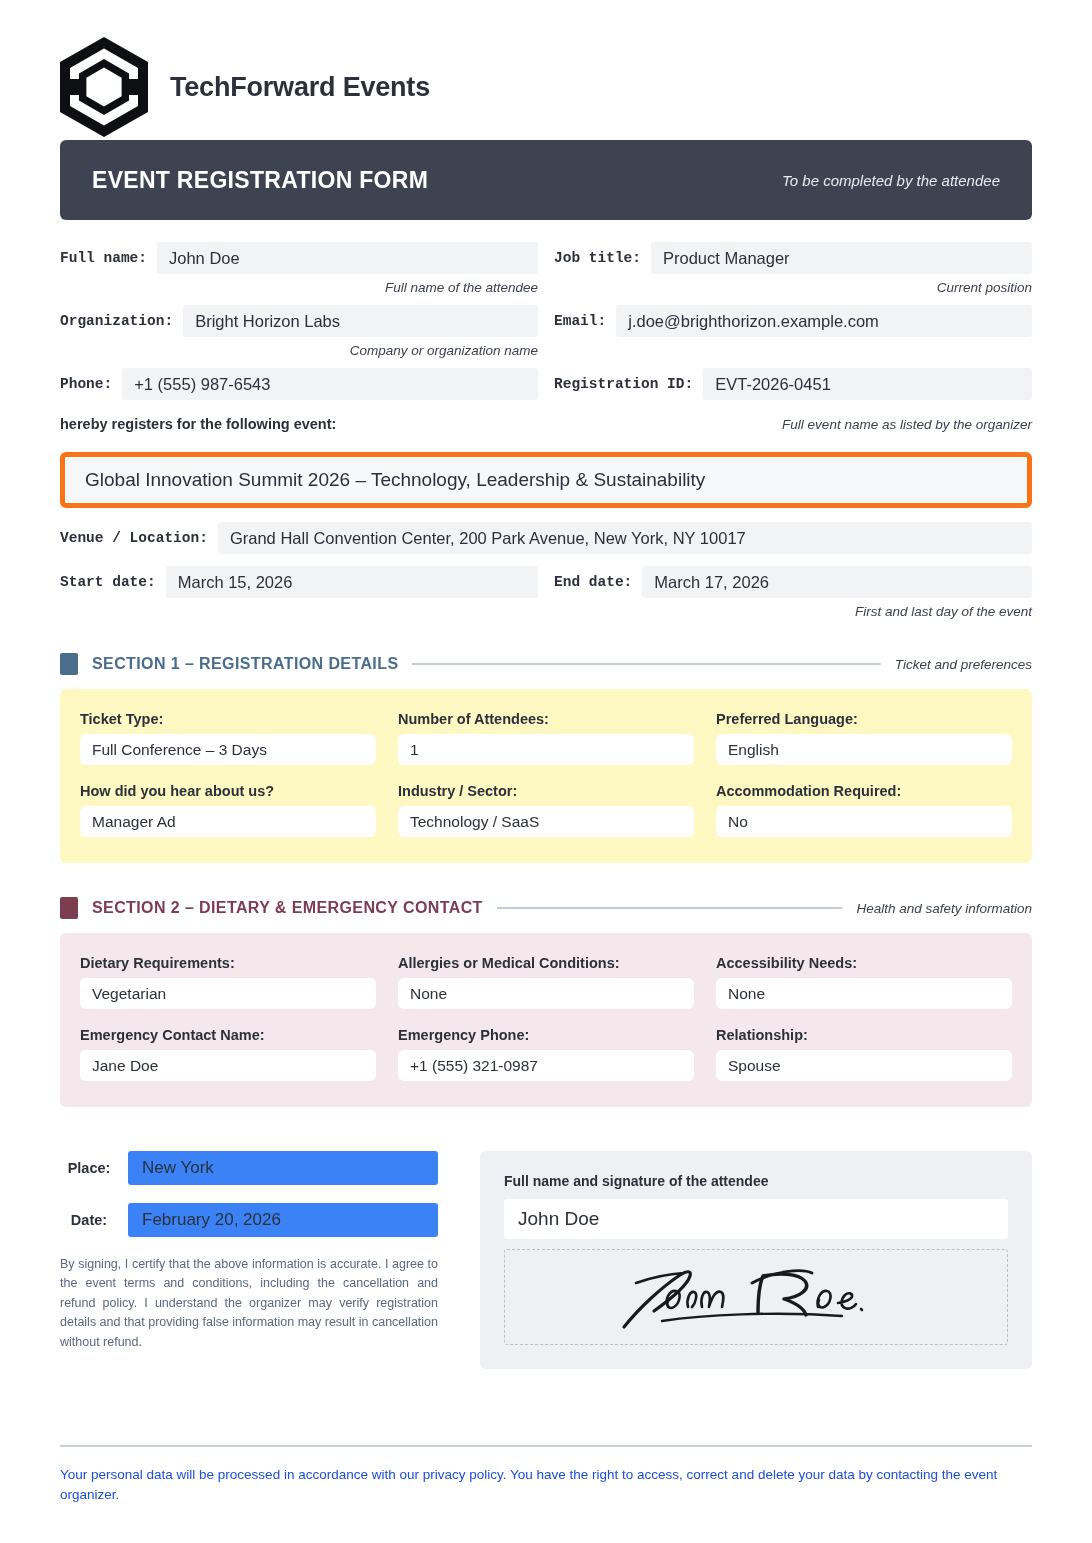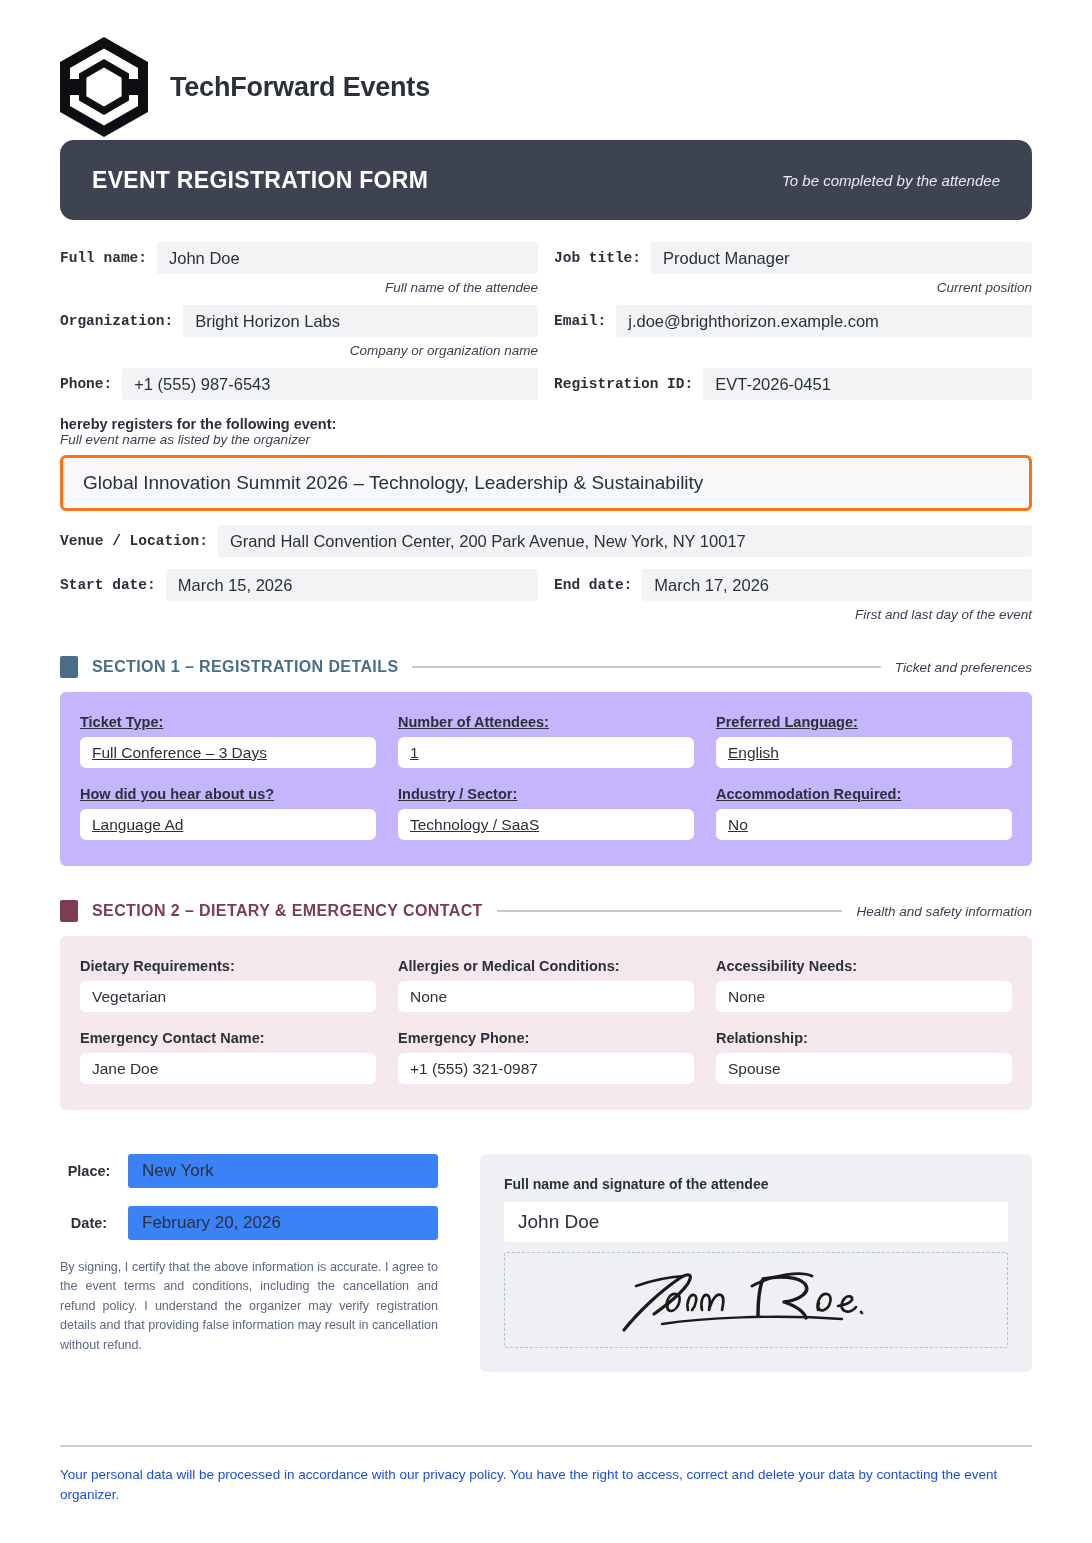--- a/index.html
+++ b/index.html
@@ -12,60 +12,60 @@
   }
   .page { width: 1092px; height: 1543px; position: relative; padding: 0 60px; }
 
   
   .brand { display: flex; align-items: center; gap: 22px; padding-top: 38px; height: 136px; }
   .logo { width: 88px; height: 100px; flex: none; }
   .brand-name { font-size: 27px; font-weight: bold; color: #2b303b; letter-spacing: -0.2px; }
 
   
   .titlebar {
-    background: #3d4350; border-radius: 14px; height: 80px;
+    background: #3d4350; border-radius: 6px; height: 80px;
     display: flex; align-items: center; justify-content: space-between;
     padding: 0 32px; margin-top: 4px;
   }
   .titlebar-title { color: #ffffff; font-size: 23px; font-weight: bold; letter-spacing: 0.3px; }
   .titlebar-hint { color: #e8eaee; font-size: 15px; font-style: italic; }
 
   
   .rowgrid { display: flex; gap: 16px; }
   .col { flex: 1 1 0; min-width: 0; }
 
   .frow { display: flex; align-items: center; gap: 10px; }
   .flabel { font-size: 14.5px; font-weight: bold; color: #2b303b; white-space: nowrap; font-family: Liberation Mono, monospace; }
   .fbox {
     flex: 1 1 auto; background: #f2f3f5; height: 32px; border-radius: 3px;
     display: flex; align-items: center; padding: 0 12px;
     font-size: 16.5px; color: #2b303b; overflow: hidden; white-space: nowrap;
   }
   .hint { font-size: 13.5px; font-style: italic; color: #3b4150; text-align: right; margin-top: 6px; }
 
   
-  .eventlead { display: flex; justify-content: space-between; align-items: baseline; margin-top: 16px; flex-direction: column; }
+  .eventlead { display: flex; justify-content: space-between; align-items: baseline; margin-top: 16px; }
   .eventlead-label { font-size: 14.5px; font-weight: bold; }
   .eventlead-hint { font-size: 13.5px; font-style: italic; color: #3b4150; }
   .eventbox {
-    margin-top: 8px; background: #f7f8f9; border: 3px solid #f97316; border-radius: 6px;
+    margin-top: 20px; background: #f7f8f9; border: 5px solid #f97316; border-radius: 6px;
     height: 56px; display: flex; align-items: center; padding: 0 20px;
     font-size: 19px; color: #2b303b;
   }
 
   
   .sechead { display: flex; align-items: center; gap: 14px; margin-top: 34px; }
   .secmark { width: 18px; height: 22px; border-radius: 2px; flex: none; }
   .sectitle { font-size: 16px; font-weight: bold; letter-spacing: 0.4px; white-space: nowrap; }
   .secline { flex: 1 1 auto; height: 2px; background: #c2cbd6; }
   .sechint { font-size: 13.5px; font-style: italic; color: #3b4150; white-space: nowrap; }
 
   
   .panel { margin-top: 14px; border-radius: 6px; padding: 22px 20px 26px 20px; }
-  .panel-blue { background: #c4b5fd; text-decoration: underline; }
+  .panel-blue { background: #fef9c3; }
   .panel-pink { background: #f4e8ec; }
   .pgrid { display: grid; grid-template-columns: 1fr 1fr 1fr; gap: 14px 22px; }
   .plabel { font-size: 14.5px; font-weight: bold; color: #2b303b; margin-bottom: 7px; }
   .pinput {
     background: #ffffff; height: 31px; border-radius: 6px; display: flex; align-items: center;
     padding: 0 12px; font-size: 15.5px; color: #2b303b; overflow: hidden; white-space: nowrap;
   }
   .pcell-gap { margin-top: 4px; }
 
   
@@ -214,21 +214,21 @@
       <div>
         <div class="plabel">Number of Attendees:</div>
         <div class="pinput">1</div>
       </div>
       <div>
         <div class="plabel">Preferred Language:</div>
         <div class="pinput">English</div>
       </div>
       <div class="pcell-gap">
         <div class="plabel">How did you hear about us?</div>
-        <div class="pinput">Language Ad</div>
+        <div class="pinput">Manager Ad</div>
       </div>
       <div class="pcell-gap">
         <div class="plabel">Industry / Sector:</div>
         <div class="pinput">Technology / SaaS</div>
       </div>
       <div class="pcell-gap">
         <div class="plabel">Accommodation Required:</div>
         <div class="pinput">No</div>
       </div>
     </div>

